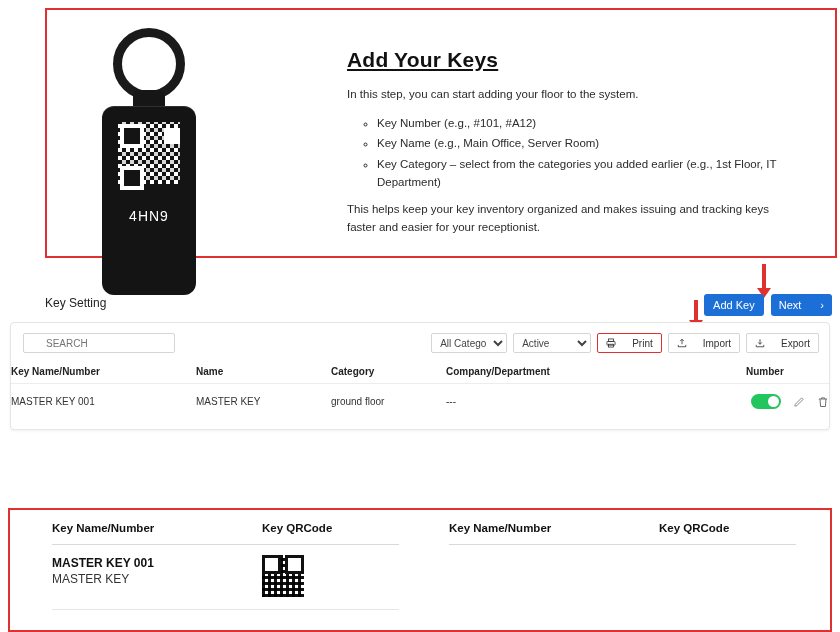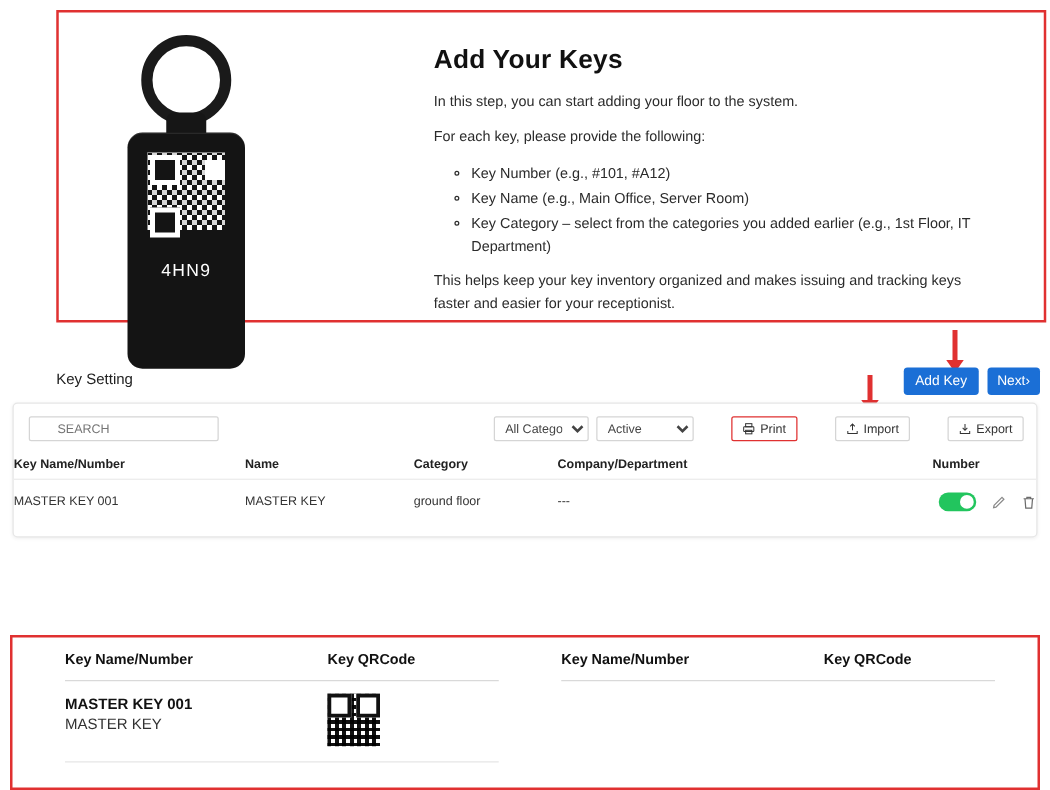--- a/index.html
+++ b/index.html
@@ -94,23 +94,24 @@
   }
 
   .hero-text {
     padding: 26px 24px 0 0;
     flex: 1;
     max-width: 470px;
   }
   .hero-title {
     font-size: 21px;
     font-weight: bold;
-    margin: 0 0 14px 0;
+    margin: 12px 0 14px 0;
     color: #111;
     letter-spacing: 0.2px;
+    text-decoration: underline;
   }
   .hero-p {
     font-size: 11.5px;
     line-height: 1.55;
     margin: 0 0 10px 0;
     color: #2b2b2b;
   }
   .hero-list {
     margin: 0 0 10px 0;
     padding-left: 30px;
@@ -178,21 +179,21 @@
   .btn-next {
     background: #1b6fd6;
     color: #fff;
     border: none;
     border-radius: 3px;
     font-size: 11px;
     padding: 5px 8px;
     cursor: pointer;
     display: flex;
     align-items: center;
-    gap: 0;
+    gap: 19px;
     font-family: "Liberation Sans", sans-serif;
   }
 
   .card {
     position: absolute;
     left: 10px; top: 322px;
     width: 820px;
     height: 108px;
     background: #fff;
     border: 1px solid #e6e6e6;
@@ -236,24 +237,23 @@
   .tb-btn {
     height: 20px;
     border: 1px solid #d5d5d5;
     border-radius: 2px;
     background: #fff;
     font-size: 10px;
     color: #333;
     padding: 0 8px;
     display: flex;
     align-items: center;
-    gap: 4px;
+    gap: 16px;
     cursor: pointer;
     font-family: "Liberation Sans", sans-serif;
-    margin-left: 24px;
   }
   .tb-btn.highlight { border: 1px solid #e03131; }
   .tb-btn svg { display: block; }
 
   table.keys {
     width: 100%;
     border-collapse: collapse;
     table-layout: fixed;
   }
   table.keys th {
@@ -377,21 +377,20 @@
       <div class="fob-ring"></div>
       <div class="fob-neck"></div>
       <div class="fob-body">
         <div class="fob-qr"></div>
         <div class="fob-code">4HN9</div>
       </div>
     </div>
     <div class="hero-text">
       <h1 class="hero-title">Add Your Keys</h1>
       <p class="hero-p">In this step, you can start adding your floor to the system.</p>
-      <p class="hero-p">For each key, please provide the following:</p>
       <ul class="hero-list">
         <li>Key Number (e.g., #101, #A12)</li>
         <li>Key Name (e.g., Main Office, Server Room)</li>
         <li>Key Category – select from the categories you added earlier (e.g., 1st Floor, IT Department)</li>
       </ul>
       <p class="hero-p">This helps keep your key inventory organized and makes issuing and tracking keys faster and easier for your receptionist.</p>
     </div>
   </div>
 
   <div class="arrow" id="arrow-next">

